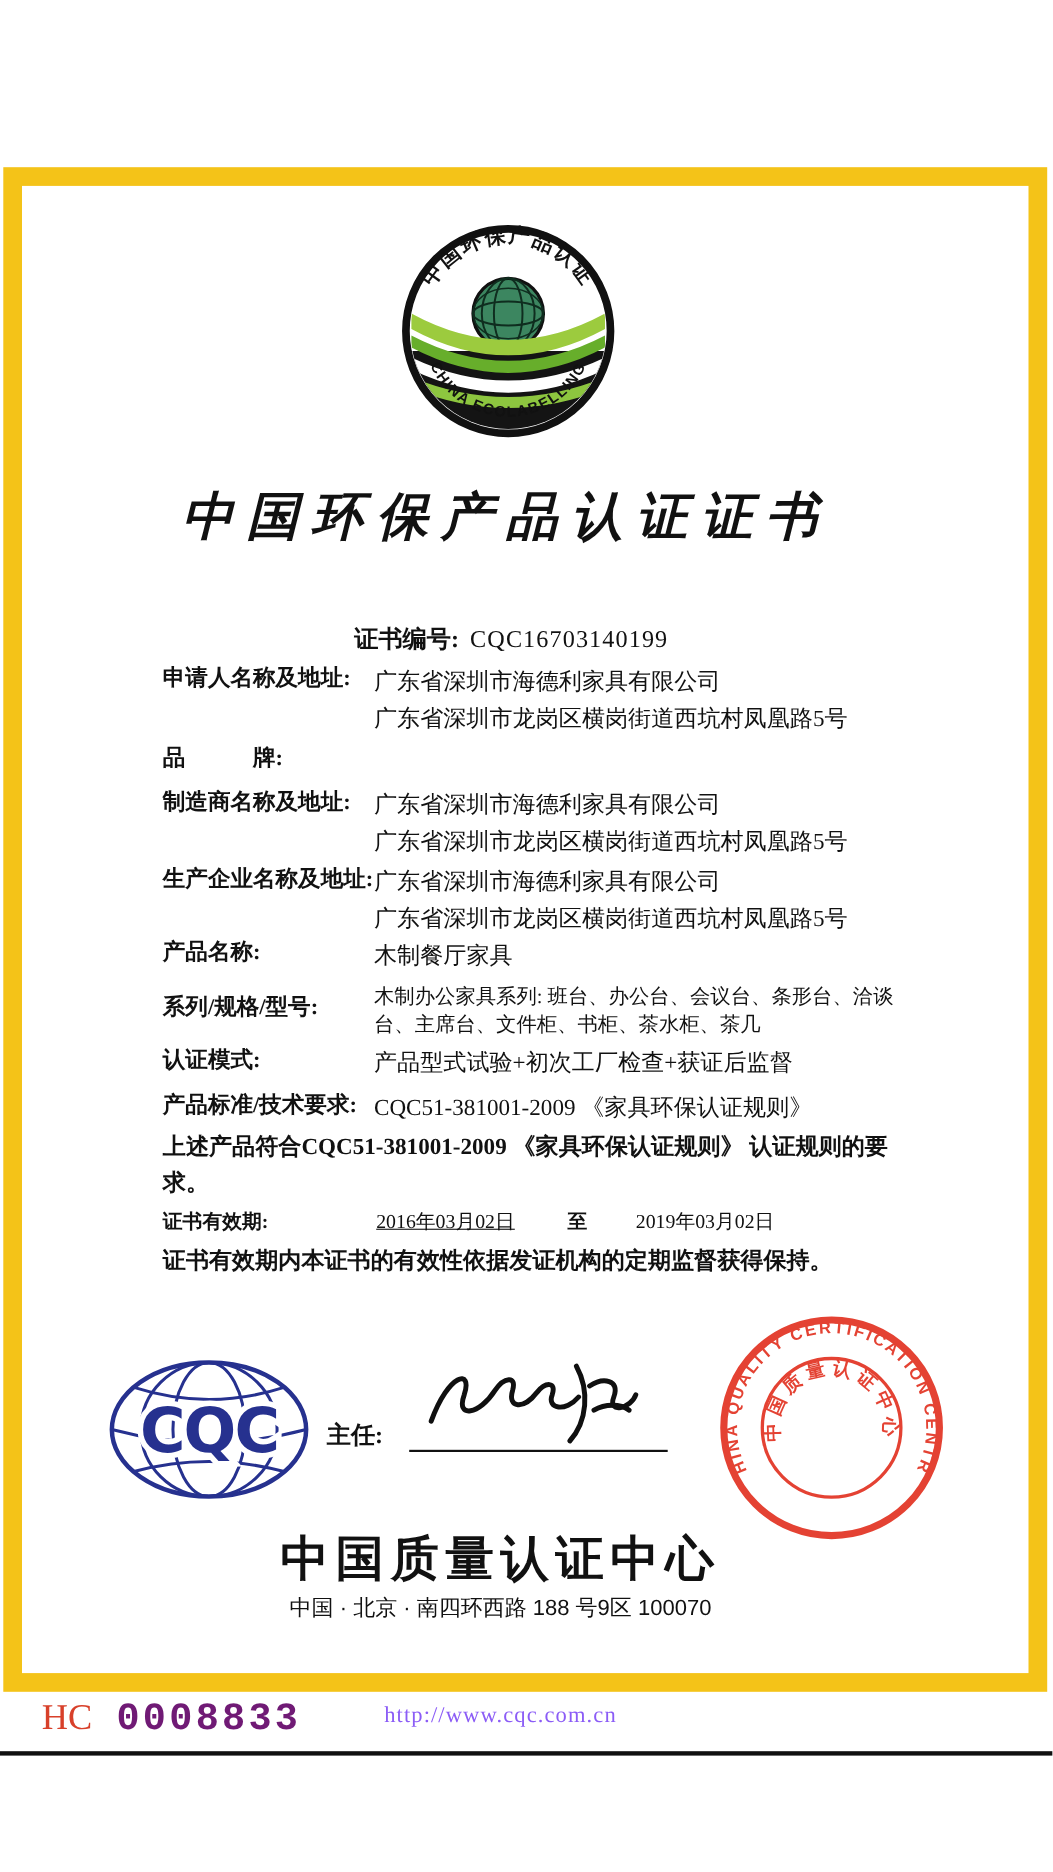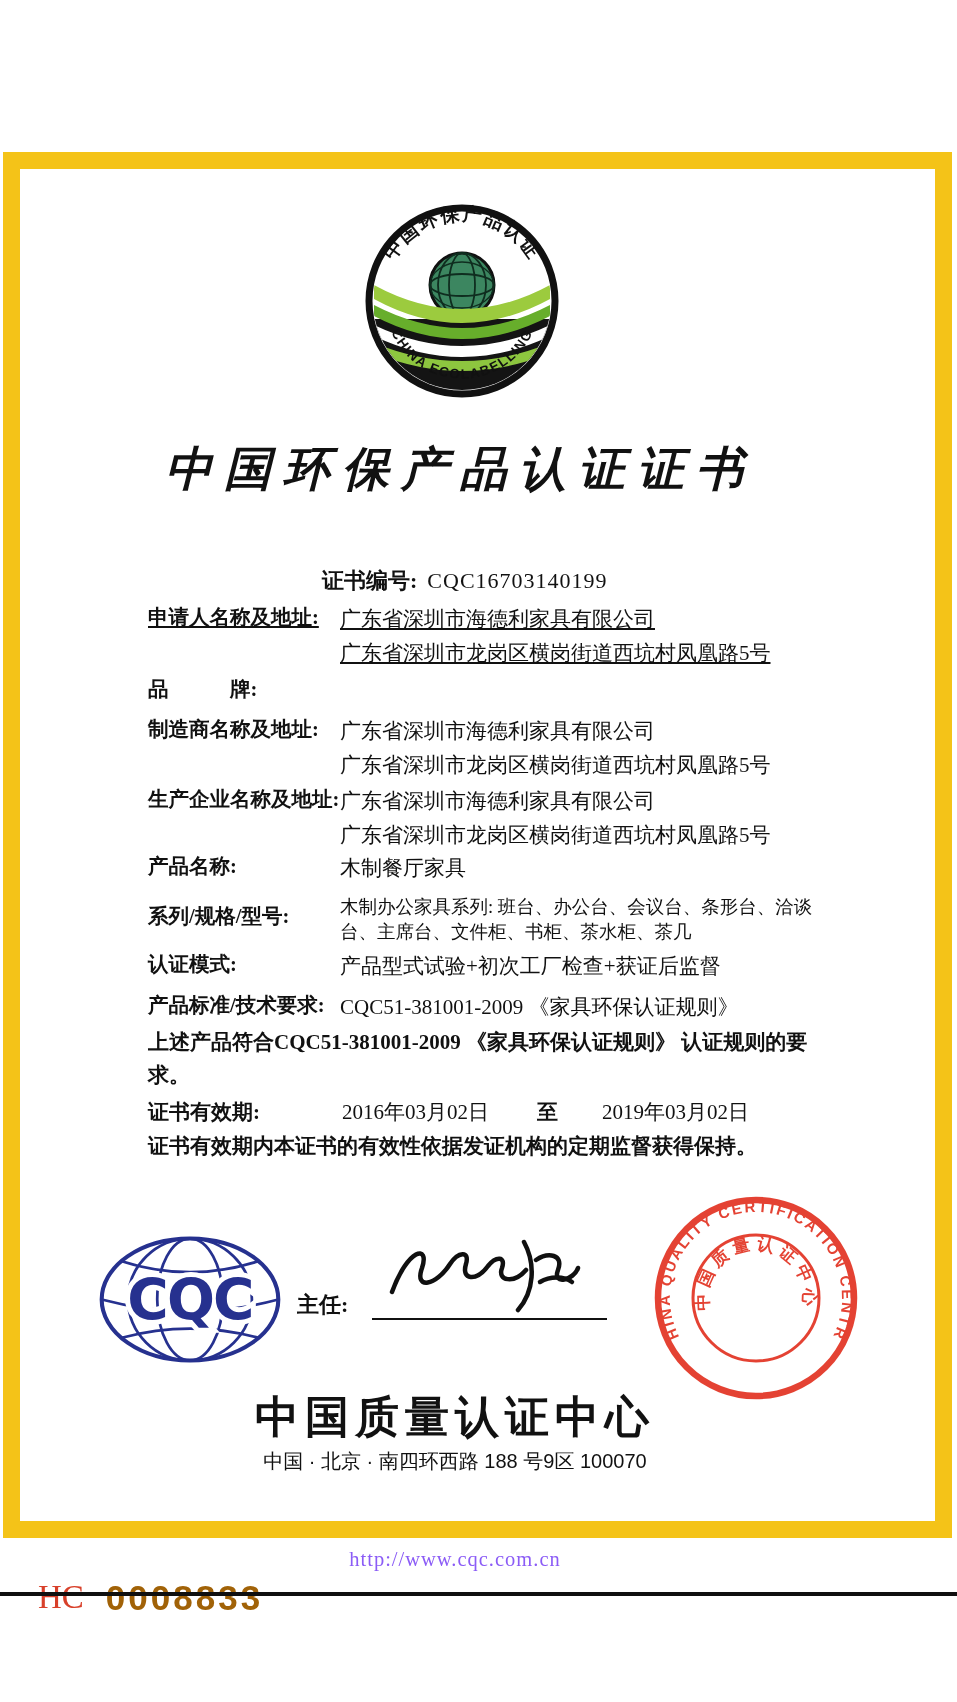--- a/index.html
+++ b/index.html
@@ -18,53 +18,53 @@
          letter-spacing:12px;font-family:"Liberation Serif","DejaVu Serif",serif;font-style:italic;}
   
   #certno{left:322px;top:566px;font-size:22px;}
   #certno .lbl{font-weight:bold;}
   #certno .val{font-family:"Liberation Serif",serif;margin-left:10px;letter-spacing:1px;}
   
   .frow{position:absolute;left:148px;width:770px;display:flex;align-items:flex-start;}
   .flabel{flex:none;width:192px;font-size:20.5px;font-weight:bold;line-height:30px;white-space:nowrap;}
   .fvalue{flex:1;font-size:21px;line-height:34px;}
   .fvalue.small{font-size:18.5px;line-height:25px;padding-top:2px;}
-  #row-applicant{top:602px;text-decoration:underline;}
+  #row-applicant{top:602px;}
   #row-brand{top:674px;}
   #row-manufacturer{top:714px;}
   #row-producer{top:784px;}
   #row-product{top:851px;}
   #row-series{top:893px;}
   #row-mode{top:949px;}
   #row-standard{top:990px;}
   
   #statement{left:148px;top:1026px;width:700px;font-size:21px;font-weight:bold;line-height:33px;}
-  #validity{left:148px;top:1098px;font-size:21px;display:flex;}
+  #validity{left:148px;top:1098px;font-size:18px;display:flex;}
   #validity .vlabel{font-weight:bold;width:152px;}
-  #validity .vfrom{margin-left:42px;}
+  #validity .vfrom{margin-left:42px;text-decoration:underline;}
   #validity .vto-word{margin-left:48px;font-weight:bold;}
   #validity .vto{margin-left:44px;}
   #note{left:148px;top:1132px;width:720px;font-size:21px;font-weight:bold;}
   
   #cqc-logo{left:92px;top:1234px;width:196px;height:132px;}
   #director{left:297px;top:1290px;font-size:22px;font-weight:bold;}
   #sig-line{left:372px;top:1318px;width:235px;border-top:2px solid #111;height:0;}
   #signature{left:378px;top:1230px;width:215px;height:92px;}
   #stamp{left:652px;top:1194px;width:208px;height:208px;opacity:0.92;}
   #org-name{left:100px;top:1388px;width:710px;text-align:center;font-size:44px;font-weight:bold;
             letter-spacing:6px;}
   #org-address{left:100px;top:1448px;width:710px;text-align:center;font-size:20px;
                font-family:"Liberation Sans","DejaVu Sans",sans-serif;}
   #org-url{left:100px;top:1548px;width:710px;text-align:center;font-size:20.5px;letter-spacing:1px;
            font-family:Liberation Serif, serif;color:#8b5cf6;}
   
   #serial{left:38px;top:1543px;display:flex;align-items:flex-end;}
   #serial .prefix{color:#D8402A;font-size:33px;font-family:"Liberation Serif",serif;margin-bottom:2px;}
-  #serial .number{color:#a16207;font-size:35px;font-weight:bold;letter-spacing:3px;margin-left:22px;
-                  font-family:Liberation Sans, sans-serif;margin-top:35px;}
+  #serial .number{color:#701a75;font-size:35px;font-weight:bold;letter-spacing:3px;margin-left:22px;
+                  font-family:Liberation Mono, monospace;}
   #bottom-rule{left:0;top:1592px;width:957px;height:4px;background:#101010;}
 </style>
 </head>
 <body>
 
 <div id="certificate">
 
   <div id="frame" class="abs"></div>
 
   <svg id="emblem" class="abs" viewBox="0 0 200 200">

